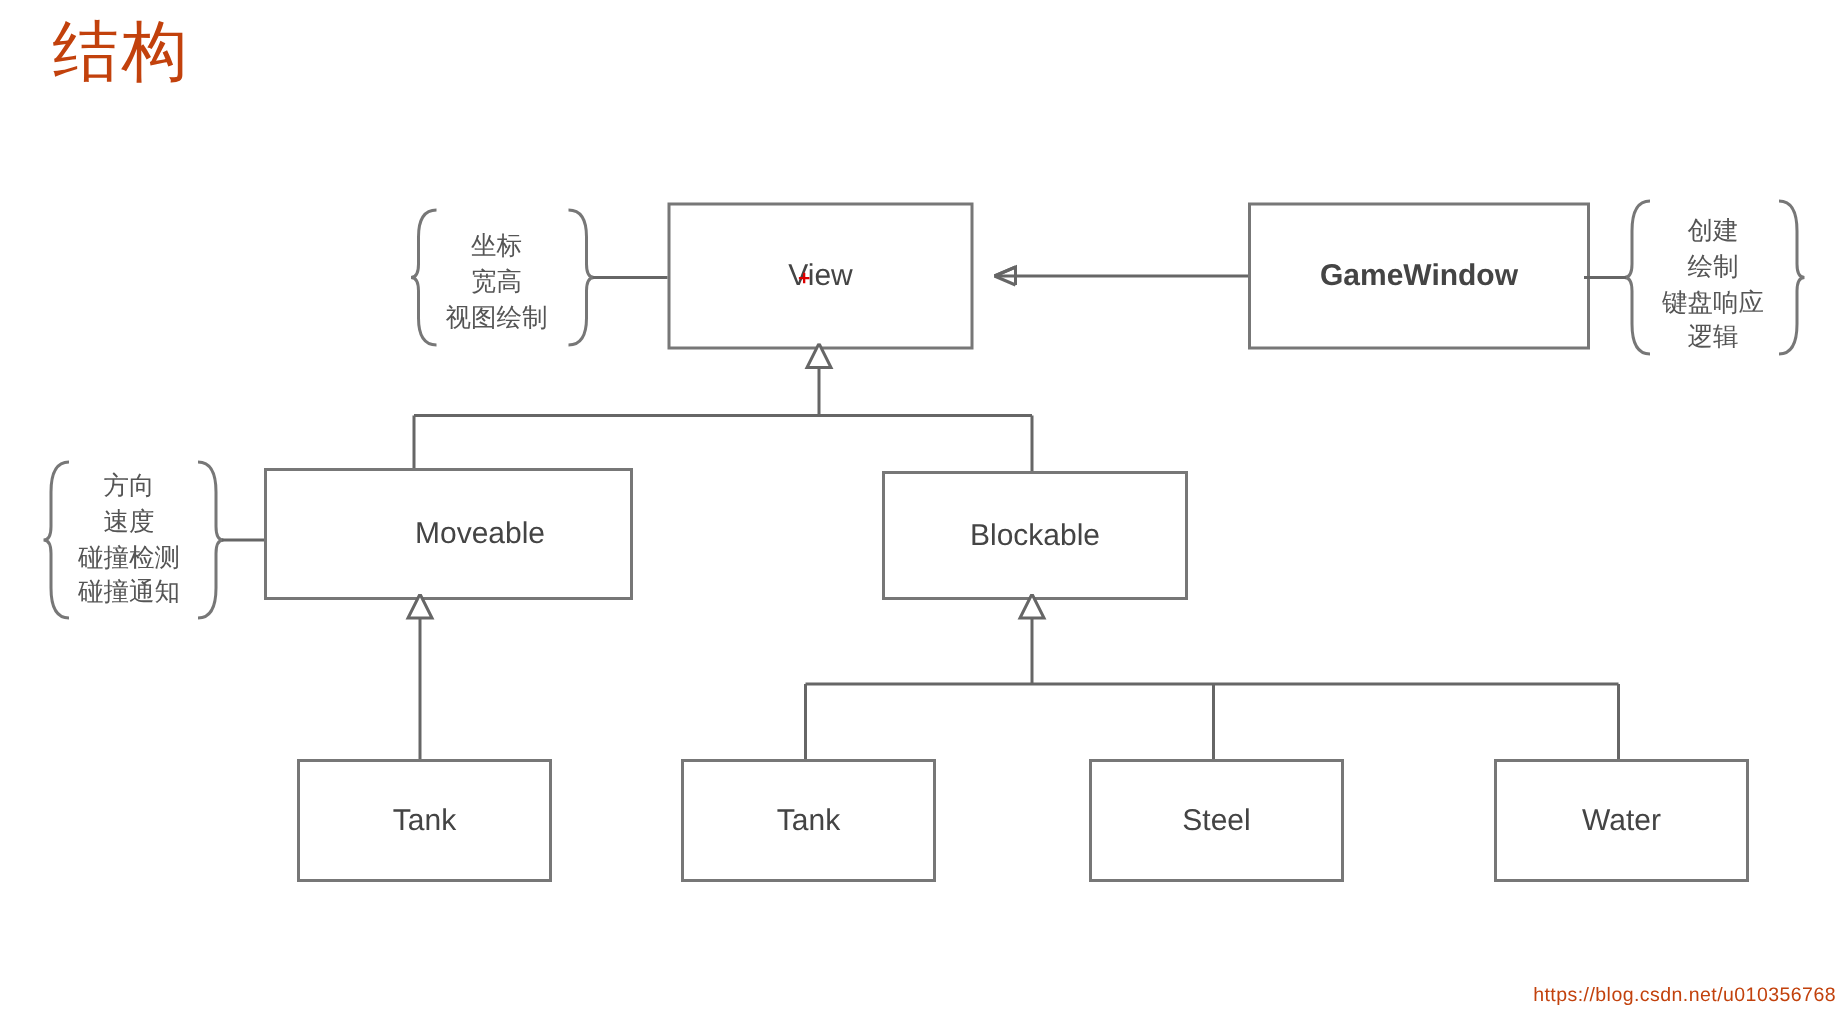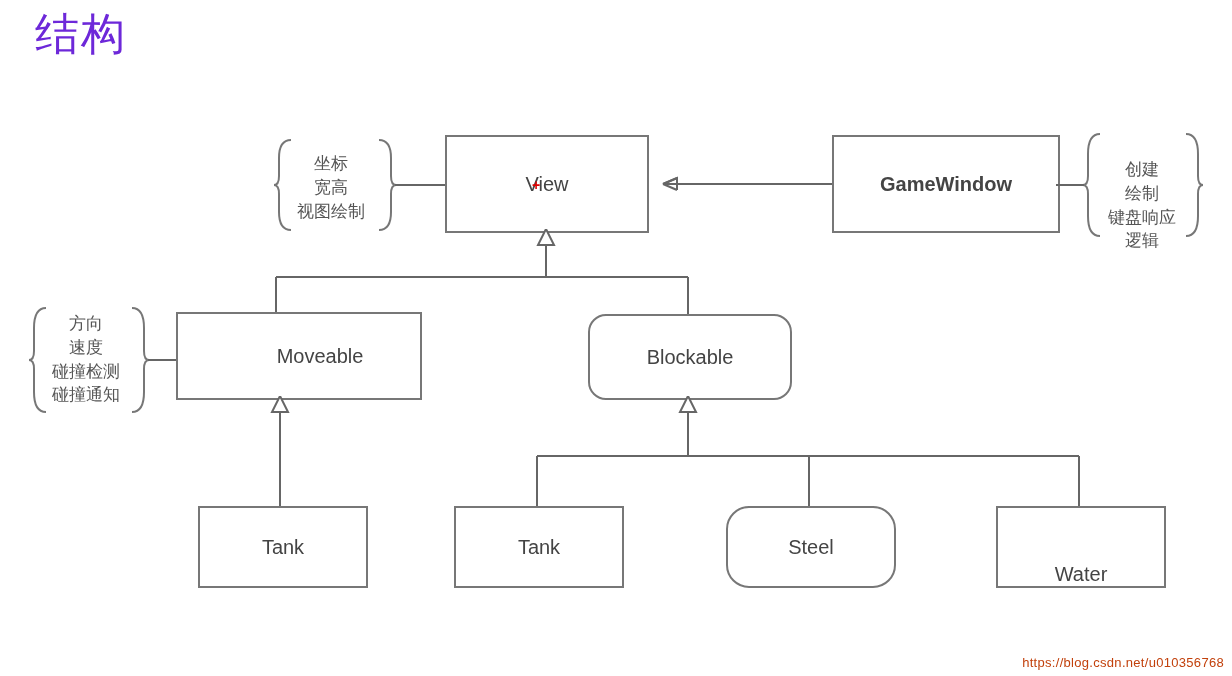--- a/index.html
+++ b/index.html
@@ -12,21 +12,21 @@
     color: #333;
     position: relative;
     overflow: hidden;
   }
   .title {
     position: absolute;
     left: 35px;
     top: 5px;
     font-size: 44px;
     font-weight: 300;
-    color: #6d28d9;
+    color: #c2410c;
     letter-spacing: 2px;
   }
   .box {
     position: absolute;
     border: 2px solid #777;
     background: #fff;
     display: flex;
     align-items: center;
     justify-content: center;
     font-size: 20px;
@@ -85,54 +85,54 @@
   <span class="red-plus" style="left:85px; top:40px;">+</span>
   <span>View</span>
 </div>
 <div class="box" style="left:832px; top:135px; width:224px; height:94px;font-weight:bold;">
   <span>GameWindow</span>
 </div>
 
 <div class="box" style="left:176px; top:312px; width:200px; height:84px;padding-left:42px;">
   <span>Moveable</span>
 </div>
-<div class="box" style="left:588px; top:314px; width:200px; height:82px;border-radius:18px;">
+<div class="box" style="left:588px; top:314px; width:200px; height:82px;">
   <span>Blockable</span>
 </div>
 
 <div class="box" style="left:198px; top:506px; width:166px; height:78px;text-align:center;">
   <span>Tank</span>
 </div>
 <div class="box" style="left:454px; top:506px; width:166px; height:78px;">
   <span>Tank</span>
 </div>
-<div class="box" style="left:726px; top:506px; width:166px; height:78px;border-radius:23px;">
+<div class="box" style="left:726px; top:506px; width:166px; height:78px;">
   <span>Steel</span>
 </div>
-<div class="box" style="left:996px; top:506px; width:166px; height:78px;align-items:flex-end;">
+<div class="box" style="left:996px; top:506px; width:166px; height:78px;">
   <span>Water</span>
 </div>
 
 <div class="note" style="left:297px; top:152px;">坐标
 宽高
 视图绘制</div>
 
 <svg class="brace" style="left:273px; top:136px;" width="22" height="98">
   <path d="M18,4 Q6,4 6,22 L6,40 Q6,49 1,49 Q6,49 6,58 L6,76 Q6,94 18,94"></path>
 </svg>
 
 <svg class="brace" style="left:375px; top:136px;" width="22" height="98">
   <path d="M4,4 Q16,4 16,22 L16,40 Q16,49 21,49 Q16,49 16,58 L16,76 Q16,94 4,94"></path>
 </svg>
 
 <svg class="conn" style="left:395px; top:180px;" width="52" height="10">
   <line x1="0" y1="5" x2="50" y2="5"></line>
 </svg>
 
-<div class="note" style="left:1108px; top:142px;margin-top:16px;">创建
+<div class="note" style="left:1108px; top:142px;">创建
 绘制
 键盘响应
 逻辑</div>
 <svg class="brace" style="left:1082px; top:130px;" width="22" height="110">
   <path d="M18,4 Q6,4 6,24 L6,46 Q6,55 1,55 Q6,55 6,64 L6,86 Q6,106 18,106"></path>
 </svg>
 <svg class="brace" style="left:1182px; top:130px;" width="22" height="110">
   <path d="M4,4 Q16,4 16,24 L16,46 Q16,55 21,55 Q16,55 16,64 L16,86 Q16,106 4,106"></path>
 </svg>
 <svg class="conn" style="left:1056px; top:180px;" width="28" height="10">

